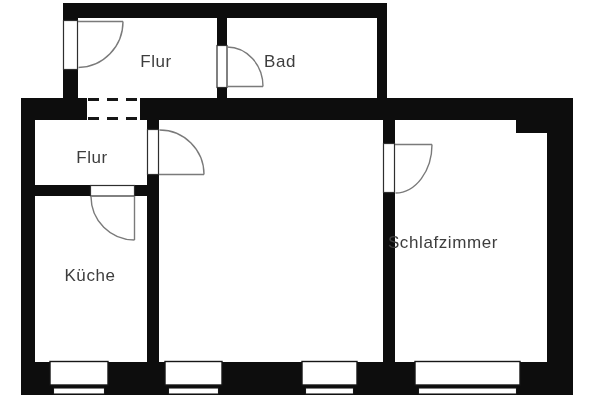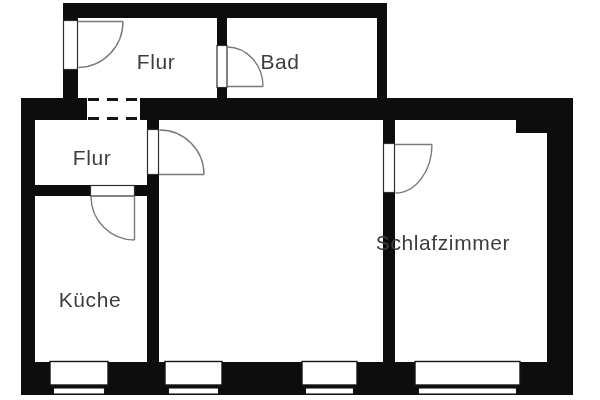--- a/index.html
+++ b/index.html
@@ -11,21 +11,21 @@
   }
   html,body{margin:0;padding:0;background:var(--background);}
   .stage{
     position:relative;width:600px;height:400px;
     background:var(--background);overflow:hidden;
     font-family:"Liberation Sans", sans-serif;
   }
   .wall{position:absolute;background:var(--wall);}
   .room-label{
     position:absolute;transform:translate(-50%,-50%);
-    font-size:21px;font-weight:300;letter-spacing:0.6px;
+    font-size:17px;font-weight:300;letter-spacing:0.6px;
     color:var(--label_text);white-space:nowrap;
   }
   svg.overlay{position:absolute;left:0;top:0;pointer-events:none;}
   .door-panel{fill:#ffffff;stroke:var(--outline);stroke-width:1.2;}
   .door-line{fill:none;stroke:var(--door_line);stroke-width:1.4;}
   .win{fill:#ffffff;stroke:#161616;stroke-width:1.4;}
   .win-sill{fill:#ffffff;stroke:#161616;stroke-width:1.1;}
   .dash{fill:none;stroke:#161616;stroke-width:3;stroke-dasharray:11 8;}
 </style>
 </head>
@@ -105,16 +105,16 @@
     </g>
     <g>
       <rect class="win" x="415" y="361.5" width="105" height="23.5"></rect>
       <rect class="win-sill" x="418.5" y="388" width="98" height="6"></rect>
     </g>
   </svg>
 
   <div class="room-label" style="left:156px;top:62px;">Flur</div>
   <div class="room-label" style="left:280px;top:62px;">Bad</div>
   <div class="room-label" style="left:92px;top:158px;">Flur</div>
-  <div class="room-label" style="left:90px;top:276px;margin-top:24px;">Küche</div>
+  <div class="room-label" style="left:90px;top:276px;">Küche</div>
   <div class="room-label" style="left:443px;top:243px;">Schlafzimmer</div>
 
 </div>
 
 </body></html>

